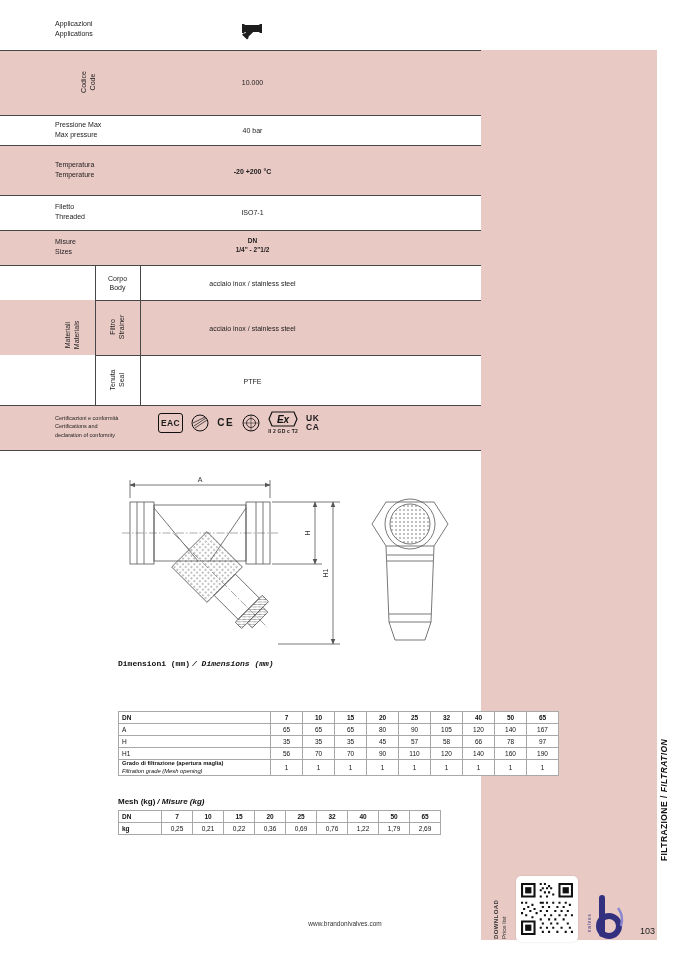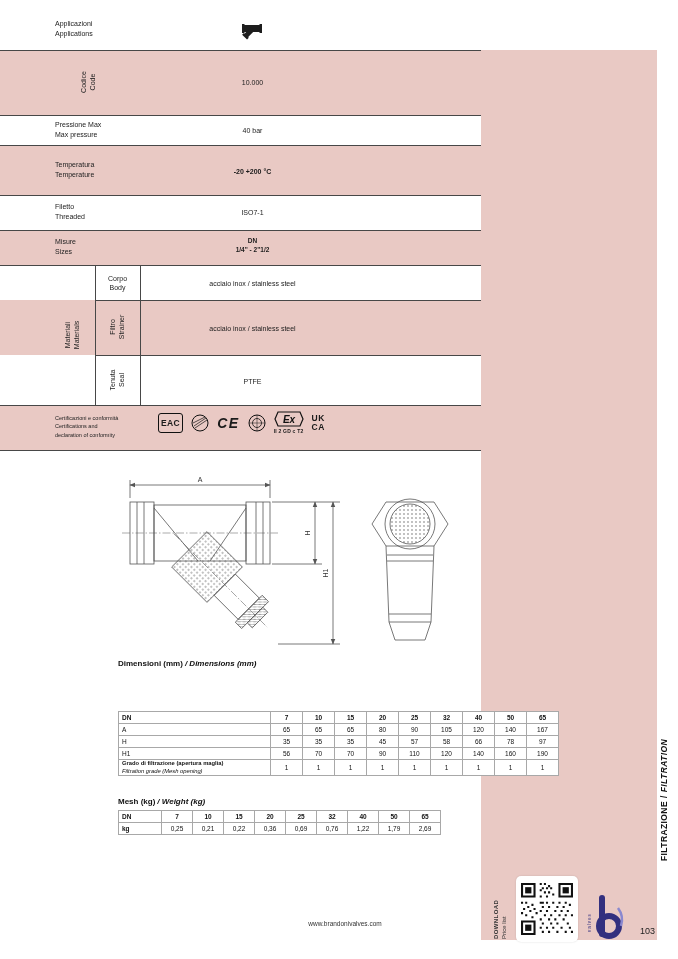--- a/index.html
+++ b/index.html
@@ -10,21 +10,21 @@
   .hl{position:absolute;height:1px;background:#474747;}
   .vl{position:absolute;width:1px;background:#474747;}
   .lbl{position:absolute;left:55px;font-size:7px;line-height:1.45;color:#222;}
   .val{position:absolute;left:165px;width:175px;text-align:center;font-size:7px;line-height:1.4;}
   .bold{font-weight:bold;}
   .rot{display:flex;flex-direction:column;justify-content:center;align-items:center;
        transform:rotate(-90deg);font-size:7px;line-height:1.35;text-align:center;color:#222;}
   .cert-lbl{position:absolute;left:55px;top:414px;font-size:5.5px;line-height:1.5;color:#222;}
   .cert-logos{position:absolute;left:158px;top:411px;display:flex;align-items:center;gap:8px;}
   .eac{border:1.6px solid #101010;border-radius:3px;padding:4px 2px;font-weight:800;font-size:8.5px;letter-spacing:.4px;}
-  .ce{font-weight:bold;font-size:14px;letter-spacing:1.5px;font-style:italic;}
+  .ce{font-weight:bold;font-size:10px;letter-spacing:1.5px;}
   .ex-wrap{display:flex;flex-direction:column;align-items:center;}
   .atex{font-size:5px;font-weight:bold;margin-top:1px;letter-spacing:.2px;}
   .ukca{font-weight:800;font-size:8.5px;line-height:1.05;letter-spacing:.6px;text-align:center;}
   .tbl-title{position:absolute;font-size:8px;font-weight:bold;color:#111;}
   .t-en{font-style:italic;margin-left:2px;}
   table{border-collapse:collapse;background:#fff;color:#111;}
   .dims td,.dims th,.wt td,.wt th{border:1px solid #a8a8a8;padding:0 1px;height:11px;
        text-align:center;vertical-align:middle;font-size:6.5px;font-weight:normal;background:#fff;}
   .dims th,.wt th{font-weight:bold;}
   .dims .lc{width:147px;text-align:left;padding-left:3px;}
@@ -224,21 +224,21 @@
       <circle cx="300" cy="52" r="20" fill="url(#dots)"></circle>
       <line x1="276" y1="74" x2="279" y2="150"></line>
       <line x1="324" y1="74" x2="321" y2="150"></line>
       <line x1="277" y1="83" x2="323" y2="83"></line>
       <line x1="277" y1="89" x2="323" y2="89"></line>
       <line x1="279" y1="142" x2="321" y2="142"></line>
       <polygon points="279,150 321,150 315,168 285,168"></polygon>
     </g>
   </svg>
 
-  <div class="tbl-title" style="left:118px;top:659px;">
+  <div class="tbl-title" style="left:118px;top:659px;font-family:Liberation Mono, monospace;">
     <span>Dimensioni (mm)</span><span class="t-en">/ Dimensions (mm)</span>
   </div>
   <table class="dims abs" style="left:118px;top:711px;">
     <tbody>
         <tr>
       <th class="lc">DN</th>
       <th class="dc">7</th>
       <th class="dc">10</th>
       <th class="dc">15</th>
       <th class="dc">20</th>
@@ -296,21 +296,21 @@
       <td class="dc">1</td>
       <td class="dc">1</td>
       <td class="dc">1</td>
       <td class="dc">1</td>
       <td class="dc">1</td>
     </tr>
   </tbody>
     </table>
 
   <div class="tbl-title" style="left:118px;top:797px;">
-    <span>Mesh (kg)</span><span class="t-en">/ Weight (kg)</span>
+    <span>Mesh (kg)</span><span class="t-en">/ Misure (kg)</span>
   </div>
   <table class="wt abs" style="left:118px;top:810px;">
     <tbody>
         <tr>
       <th class="lc">DN</th>
       <th class="dc">7</th>
       <th class="dc">10</th>
       <th class="dc">15</th>
       <th class="dc">20</th>
       <th class="dc">25</th>

